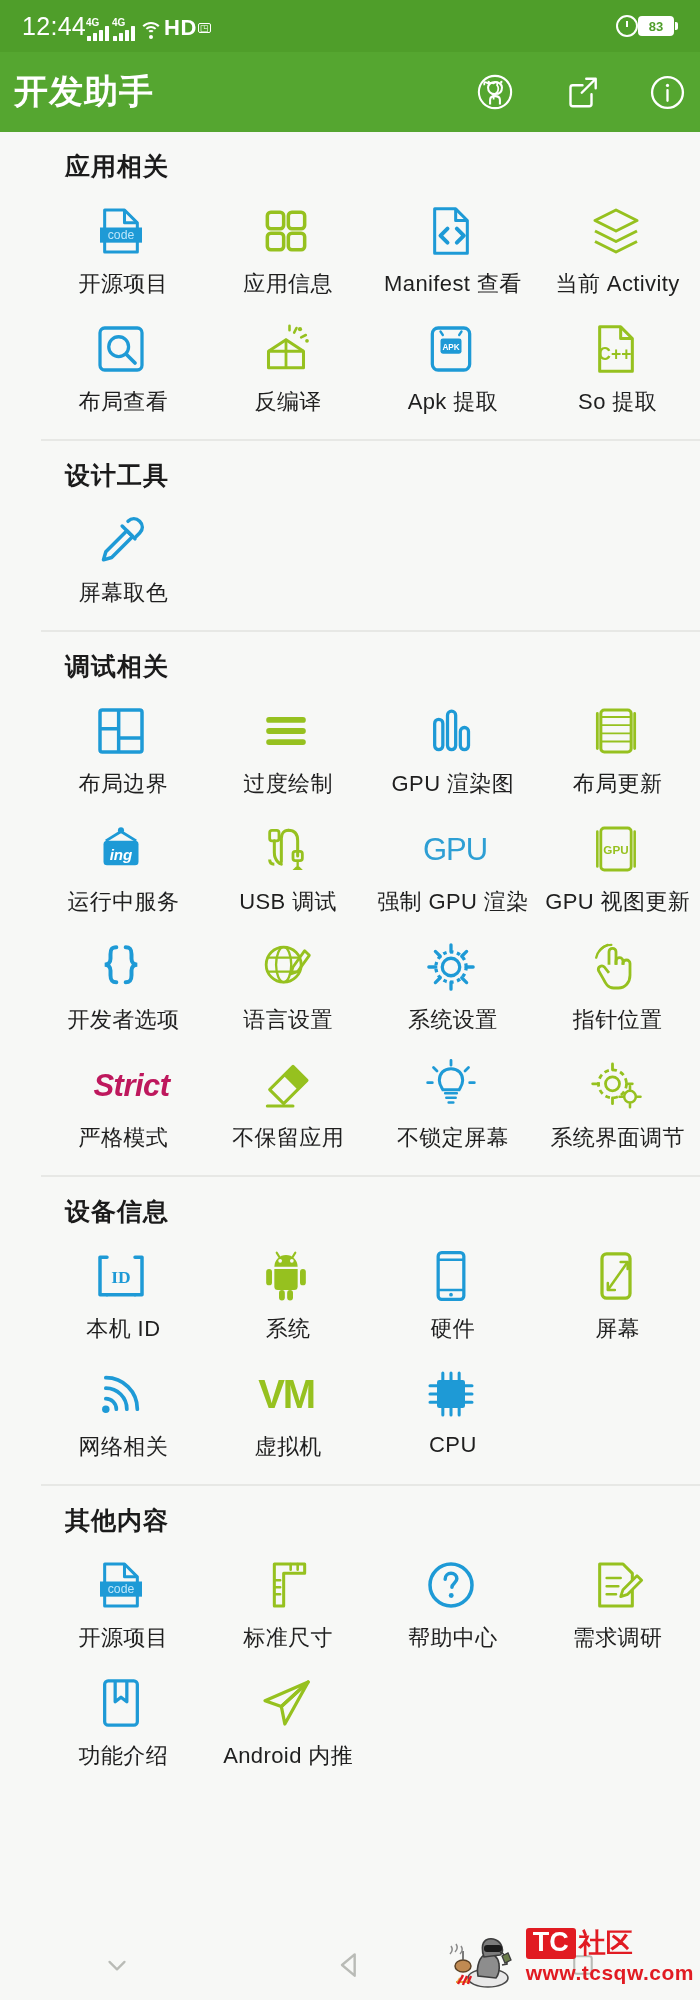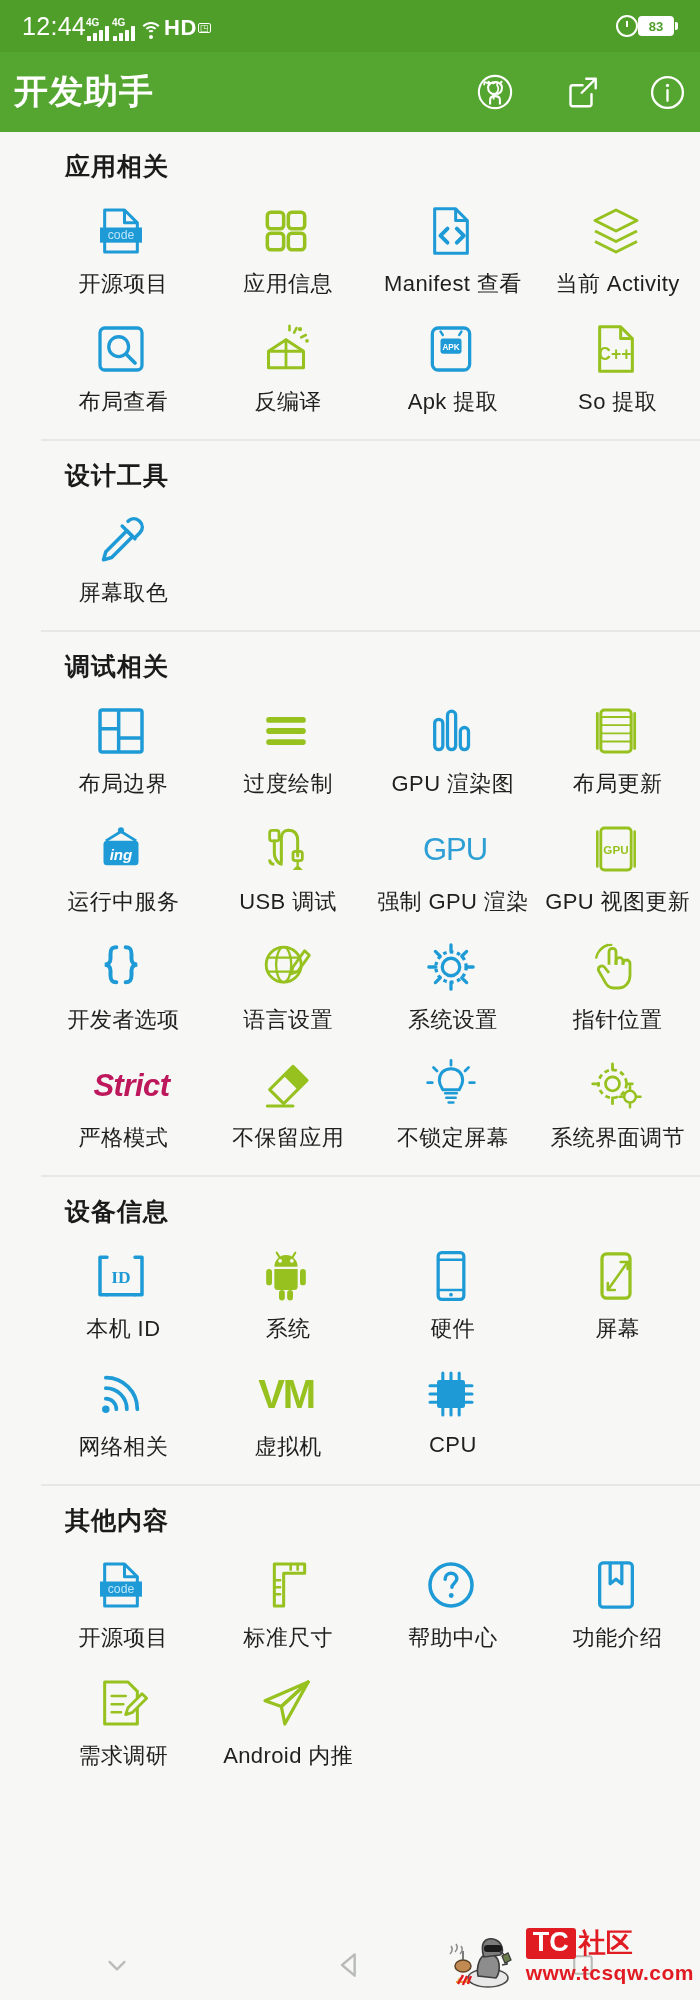--- a/index.html
+++ b/index.html
@@ -557,35 +557,35 @@
                 <circle cx="24" cy="24" r="18" stroke="#1e9ad6" stroke-width="3"></circle>
         <path d="M19 19c0-3 2.3-5 5-5s5 2 5 4.7c0 3.3-4.2 3.8-4.2 7.3" stroke="#1e9ad6" stroke-width="3" fill="none" stroke-linecap="round"></path>
         <circle cx="24.2" cy="33" r="2.1" fill="#1e9ad6"></circle>
               </svg>
             </div>
             <div class="lbl">帮助中心</div>
           </div>
           <div class="cell">
             <div class="ico">
               <svg width="56" height="56" viewBox="0 0 48 48" fill="none">
-                <rect x="10" y="5" width="28" height="38" rx="3" stroke="#1e9ad6" stroke-width="2.8"></rect>
-        <path d="M19 5v18l5-4 5 4V5" stroke="#1e9ad6" stroke-width="2.8" stroke-linejoin="round" fill="none"></path>
-              </svg>
-            </div>
-            <div class="lbl">功能介绍</div>
-          </div>
-          <div class="cell">
-            <div class="ico">
-              <svg width="56" height="56" viewBox="0 0 48 48" fill="none">
                 <path d="M10 6h20l8 8v28H10z" stroke="#96c11f" stroke-width="2.6" stroke-linejoin="round"></path>
         <path d="M16 18h12M16 25h10M16 32h8" stroke="#96c11f" stroke-width="2.2" stroke-linecap="round"></path>
         <path d="M42 16 30 28l-2 6 6-2 12-12z" stroke="#96c11f" stroke-width="2.4" stroke-linejoin="round" fill="#f7f8f6"></path>
               </svg>
             </div>
             <div class="lbl">需求调研</div>
+          </div>
+          <div class="cell">
+            <div class="ico">
+              <svg width="56" height="56" viewBox="0 0 48 48" fill="none">
+                <rect x="10" y="5" width="28" height="38" rx="3" stroke="#1e9ad6" stroke-width="2.8"></rect>
+        <path d="M19 5v18l5-4 5 4V5" stroke="#1e9ad6" stroke-width="2.8" stroke-linejoin="round" fill="none"></path>
+              </svg>
+            </div>
+            <div class="lbl">功能介绍</div>
           </div>
           <div class="cell">
             <div class="ico">
               <svg width="56" height="56" viewBox="0 0 48 48" fill="none">
                 <path d="M43 6 6 22l14 5z" stroke="#96c11f" stroke-width="2.8" stroke-linejoin="round" fill="none"></path>
         <path d="M43 6 20 27l3 15z" stroke="#96c11f" stroke-width="2.8" stroke-linejoin="round" fill="none"></path>
               </svg>
             </div>
             <div class="lbl">Android 内推</div>
           </div>

